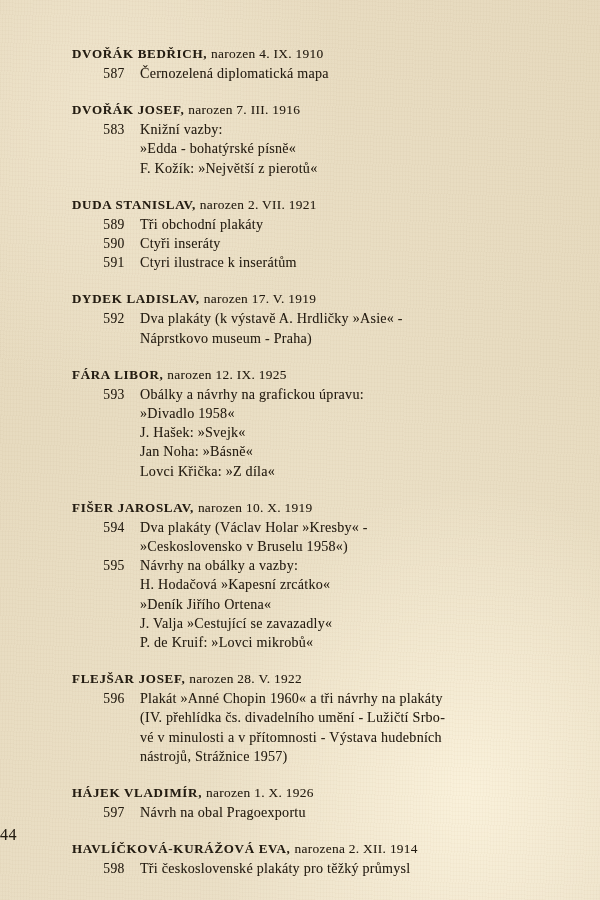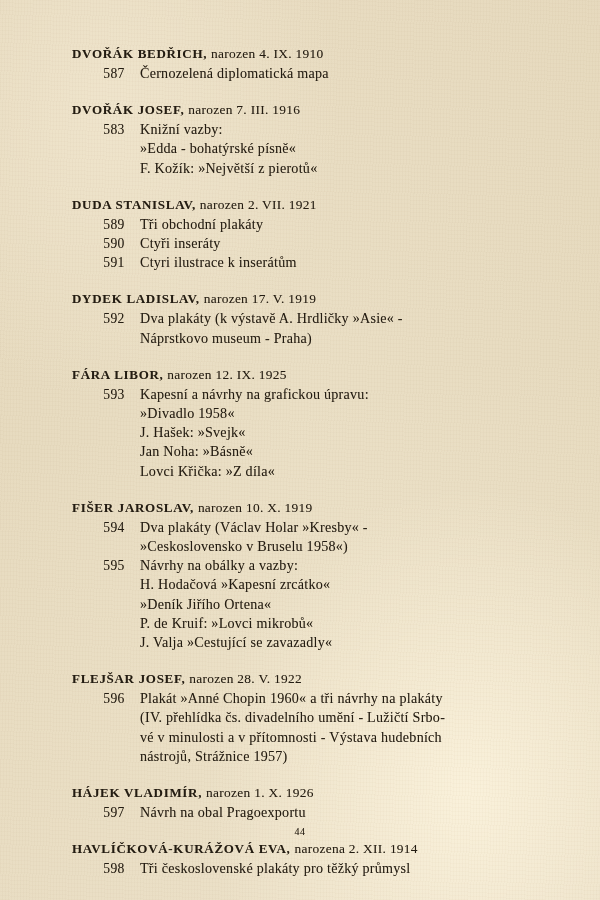--- a/index.html
+++ b/index.html
@@ -96,22 +96,21 @@
     font-size: 14.1px;
     line-height: 19.2px;
     letter-spacing: 0.25px;
   }
 
   #page-number {
     position: absolute;
     left: 0;
     right: 0;
     top: 826px;
-    text-align: center;
-    font-size: 10px;
+    font-size: 16px;
     letter-spacing: 0.5px;
     font-family: Liberation Serif, serif;
   }
 
   
   #content, #page-number {
     text-shadow: 0 0 0.6px rgba(60,44,24,0.30);
   }
 </style>
 </head>
@@ -167,21 +166,21 @@
             <span class="txt">Dva plakáty (k výstavě A. Hrdličky »Asie« -</span>
           </div>
           <div class="subline">Náprstkovo museum - Praha)</div>
         </div>
       </div>
       <div class="entry">
         <div class="heading"><span class="name">FÁRA LIBOR,</span> <span class="born">narozen 12. IX. 1925</span></div>
         <div class="items">
           <div class="item">
             <span class="num">593</span>
-            <span class="txt">Kapesní a návrhy na grafickou úpravu:</span>
+            <span class="txt">Obálky a návrhy na grafickou úpravu:</span>
           </div>
           <div class="subline">»Divadlo 1958«</div>
           <div class="subline">J. Hašek: »Svejk«</div>
           <div class="subline">Jan Noha: »Básně«</div>
           <div class="subline">Lovci Křička: »Z díla«</div>
         </div>
       </div>
       <div class="entry">
         <div class="heading"><span class="name">FIŠER JAROSLAV,</span> <span class="born">narozen 10. X. 1919</span></div>
         <div class="items">
@@ -189,22 +188,22 @@
             <span class="num">594</span>
             <span class="txt">Dva plakáty (Václav Holar »Kresby« -</span>
           </div>
           <div class="subline">»Ceskoslovensko v Bruselu 1958«)</div>
           <div class="item">
             <span class="num">595</span>
             <span class="txt">Návrhy na obálky a vazby:</span>
           </div>
           <div class="subline">H. Hodačová »Kapesní zrcátko«</div>
           <div class="subline">»Deník Jiřího Ortena«</div>
+          <div class="subline">J. Valja »Cestující se zavazadly«</div>
           <div class="subline">P. de Kruif: »Lovci mikrobů«</div>
-          <div class="subline">J. Valja »Cestující se zavazadly«</div>
         </div>
       </div>
       <div class="entry">
         <div class="heading"><span class="name">FLEJŠAR JOSEF,</span> <span class="born">narozen 28. V. 1922</span></div>
         <div class="items">
           <div class="item">
             <span class="num">596</span>
             <span class="txt">Plakát »Anné Chopin 1960« a tři návrhy na plakáty</span>
           </div>
           <div class="subline">(IV. přehlídka čs. divadelního umění - Lužičtí Srbo-</div>

